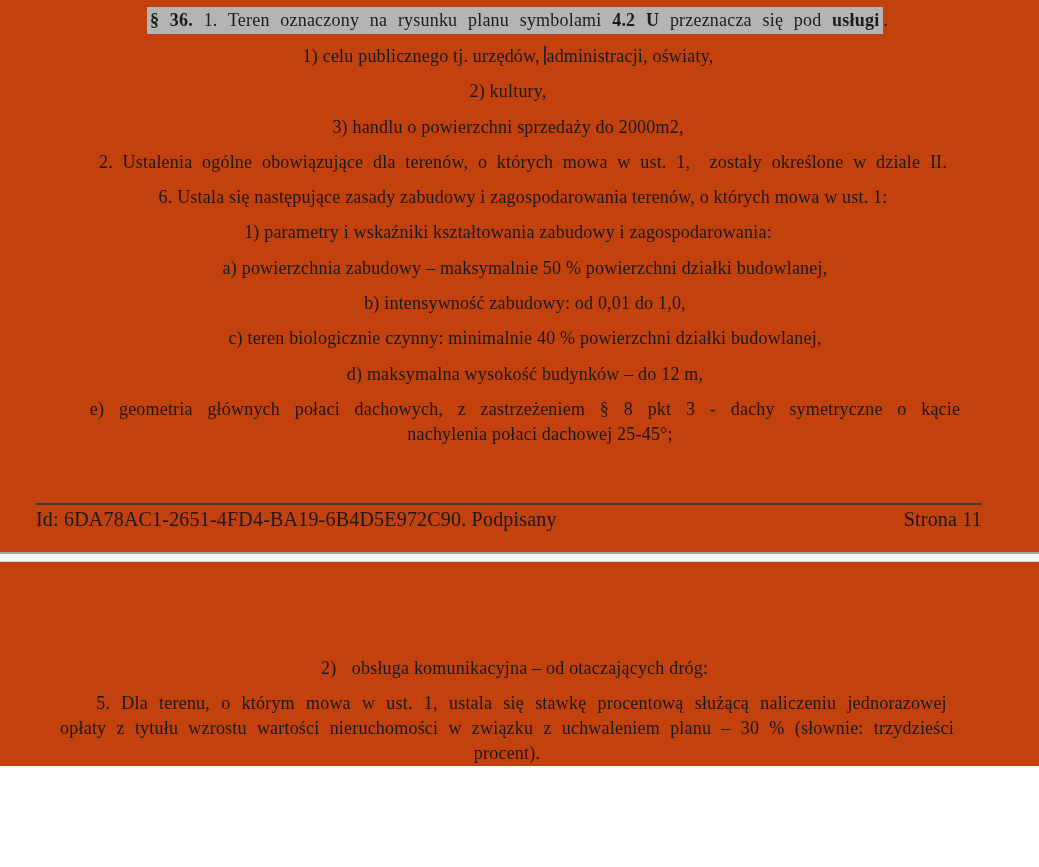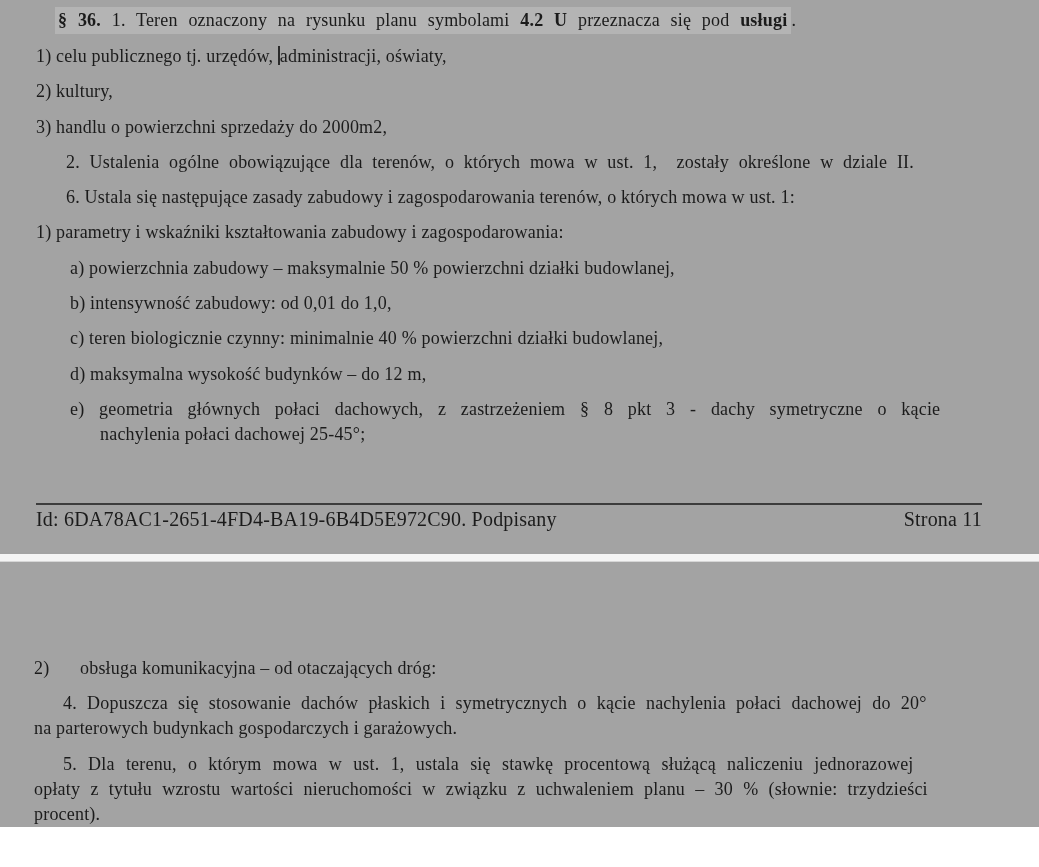--- a/index.html
+++ b/index.html
@@ -8,21 +8,21 @@
     background: #ffffff;
   }
   body {
     width: 1039px;
     height: 867px;
     overflow: hidden;
     font-family: "Liberation Serif", "DejaVu Serif", serif;
     color: #1b1b1b;
     position: relative;
   }
-  .page { position: relative; background: #a3a3a3; }
+  .page { position: relative; background: #c2410c; text-align: center; }
   .page-1 { height: 552px; }
   .content-1 { padding: 8px 59px 0 36px; }
   .content-2 { padding: 94px 59px 0 34px; }
 
   .para {
     margin: 0 0 10.3px 0;
     font-size: 18px;
     line-height: 25px;
     white-space: pre-wrap;
     letter-spacing: 0.2px;
@@ -147,18 +147,17 @@
 </section>
 
 <div class="page-break"></div>
 
 <section class="page page-2">
   <div class="content-2">
 
     <p class="para"><span class="num-box">2)</span><span>obsługa komunikacyjna – od otaczających dróg:</span></p>
 
 
-    <p class="para p4"><span class="l1">4. Dopuszcza się stosowanie dachów płaskich i symetrycznych o kącie nachylenia połaci dachowej do 20°</span><span class="l2">na parterowych budynkach gospodarczych i garażowych.</span></p>
 
     <p class="para p5"><span class="l1">5. Dla terenu, o którym mowa w ust. 1, ustala się stawkę procentową służącą naliczeniu jednorazowej</span><span class="l2">opłaty z tytułu wzrostu wartości nieruchomości w związku z uchwaleniem planu – 30 % (słownie: trzydzieści</span><span class="l3">procent).</span></p>
 
   </div>
 </section>
 
 </body></html>

